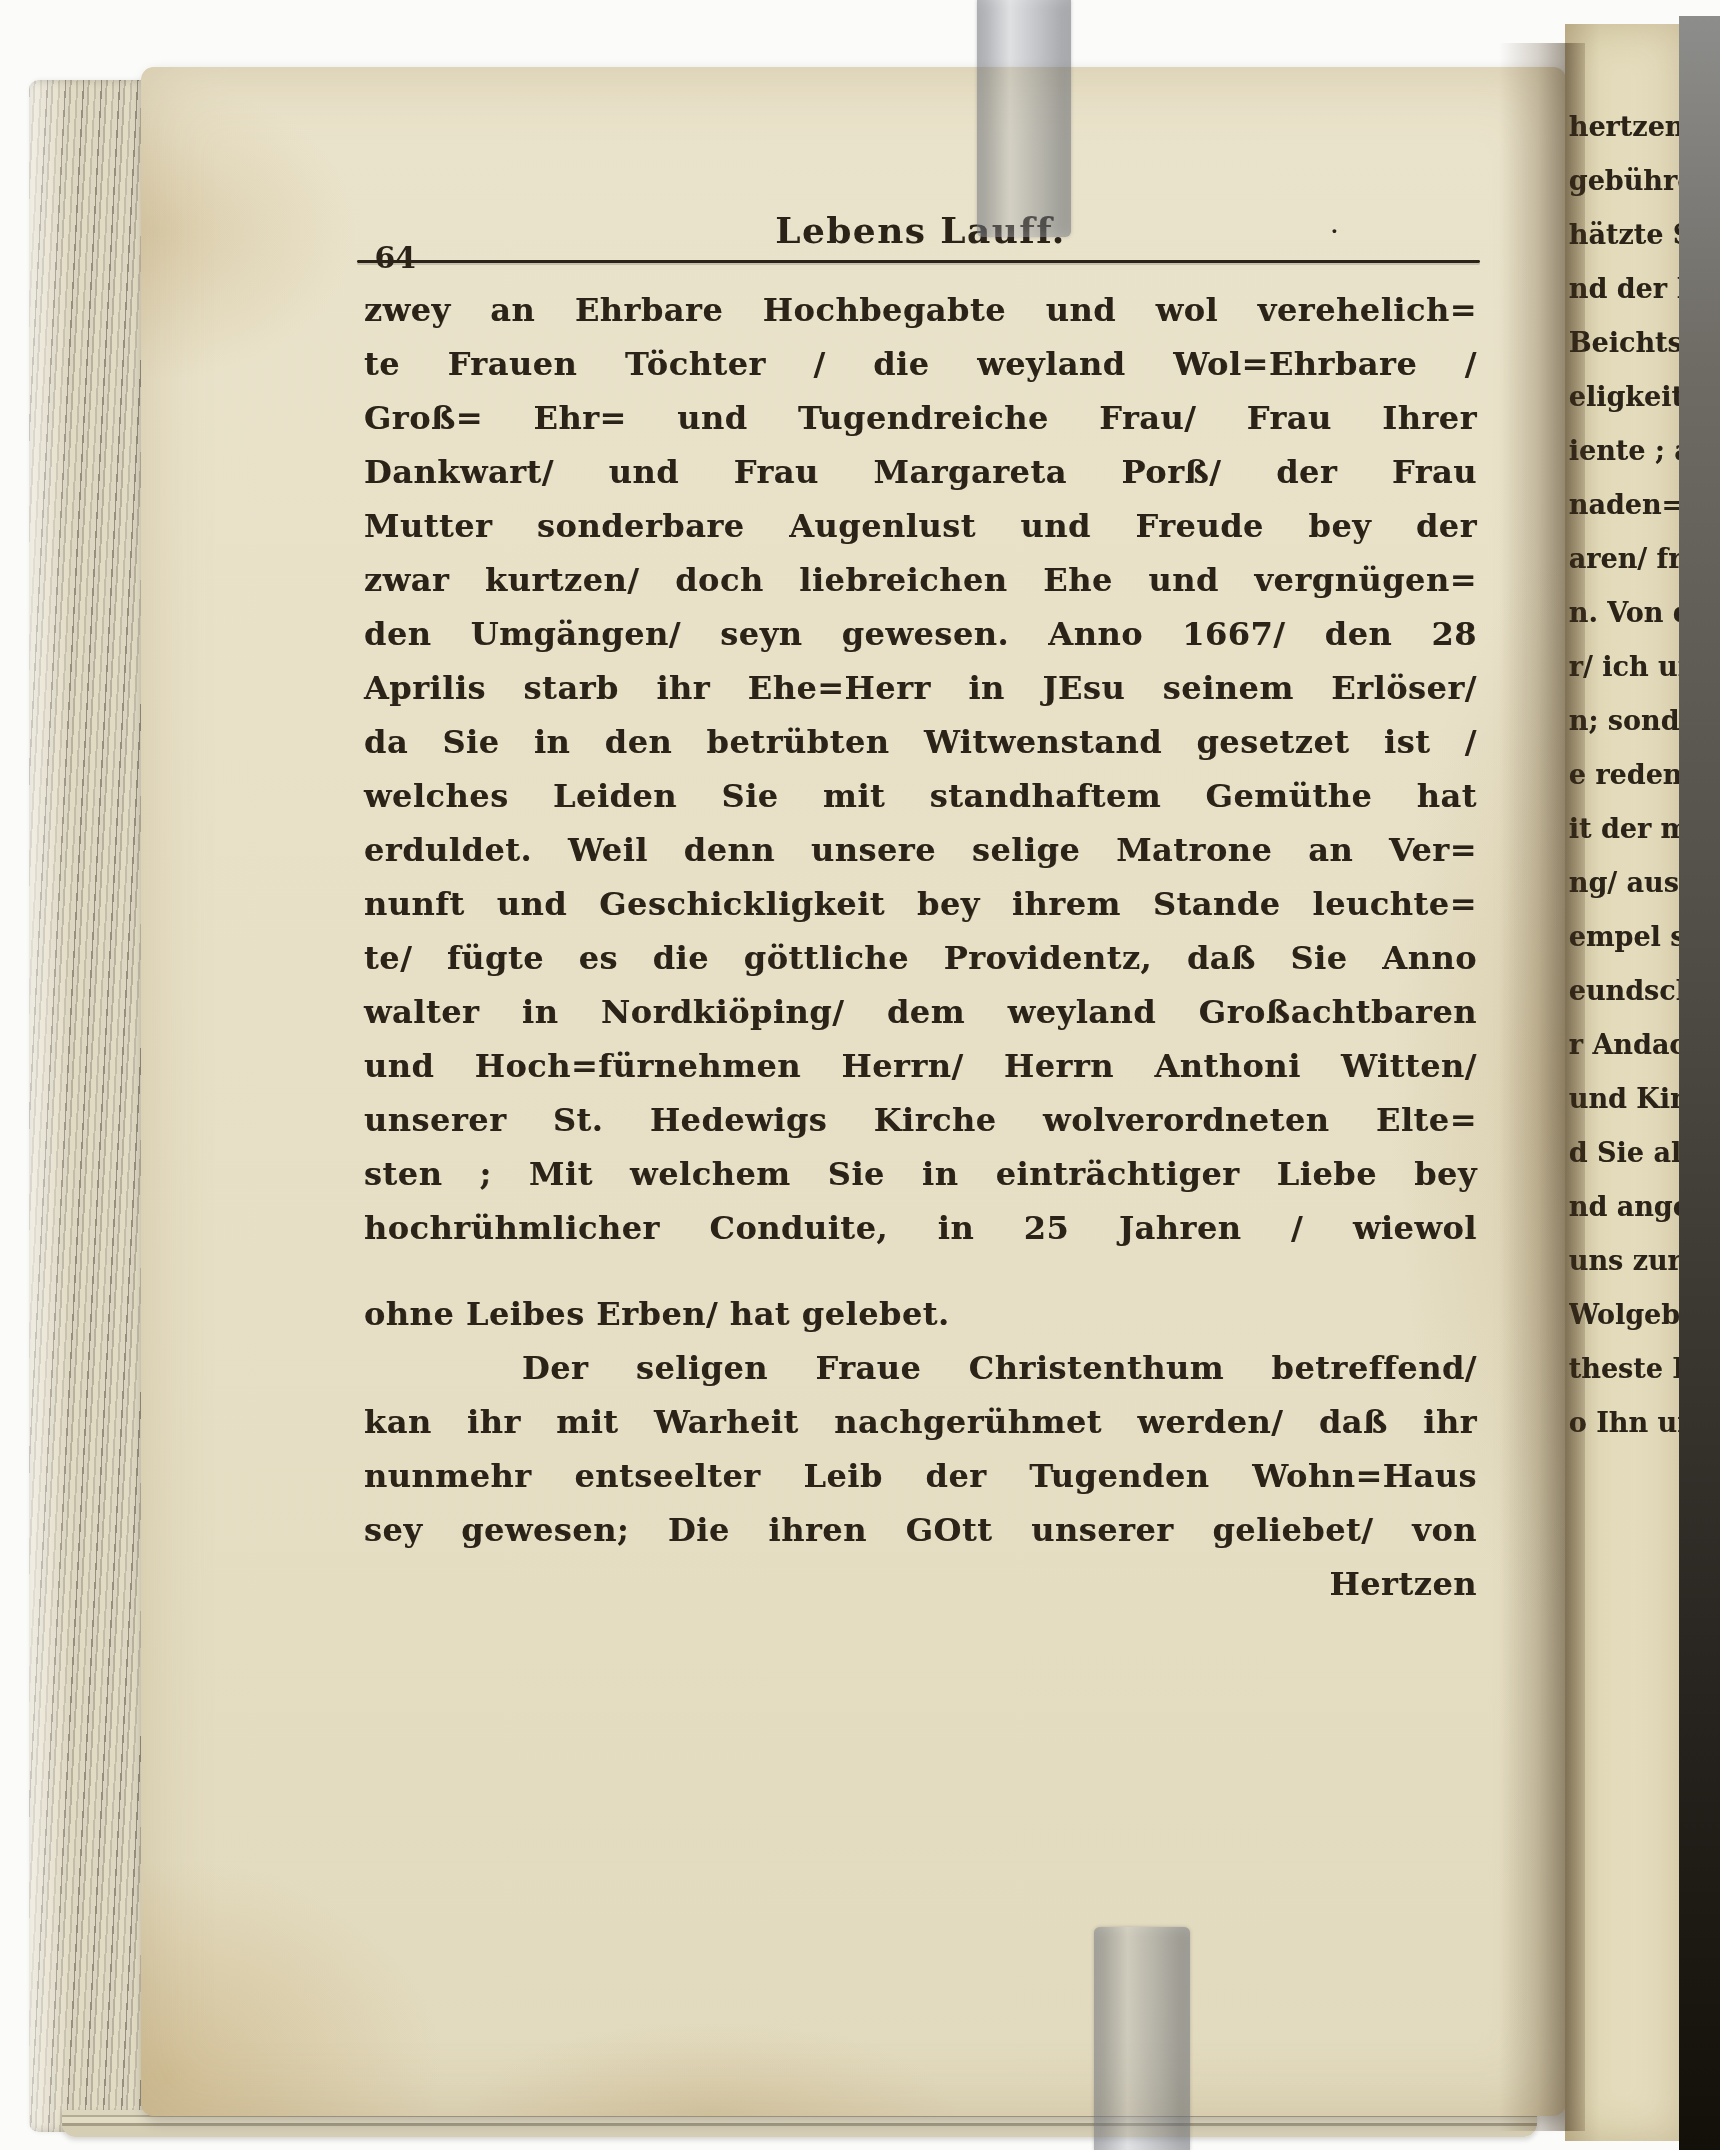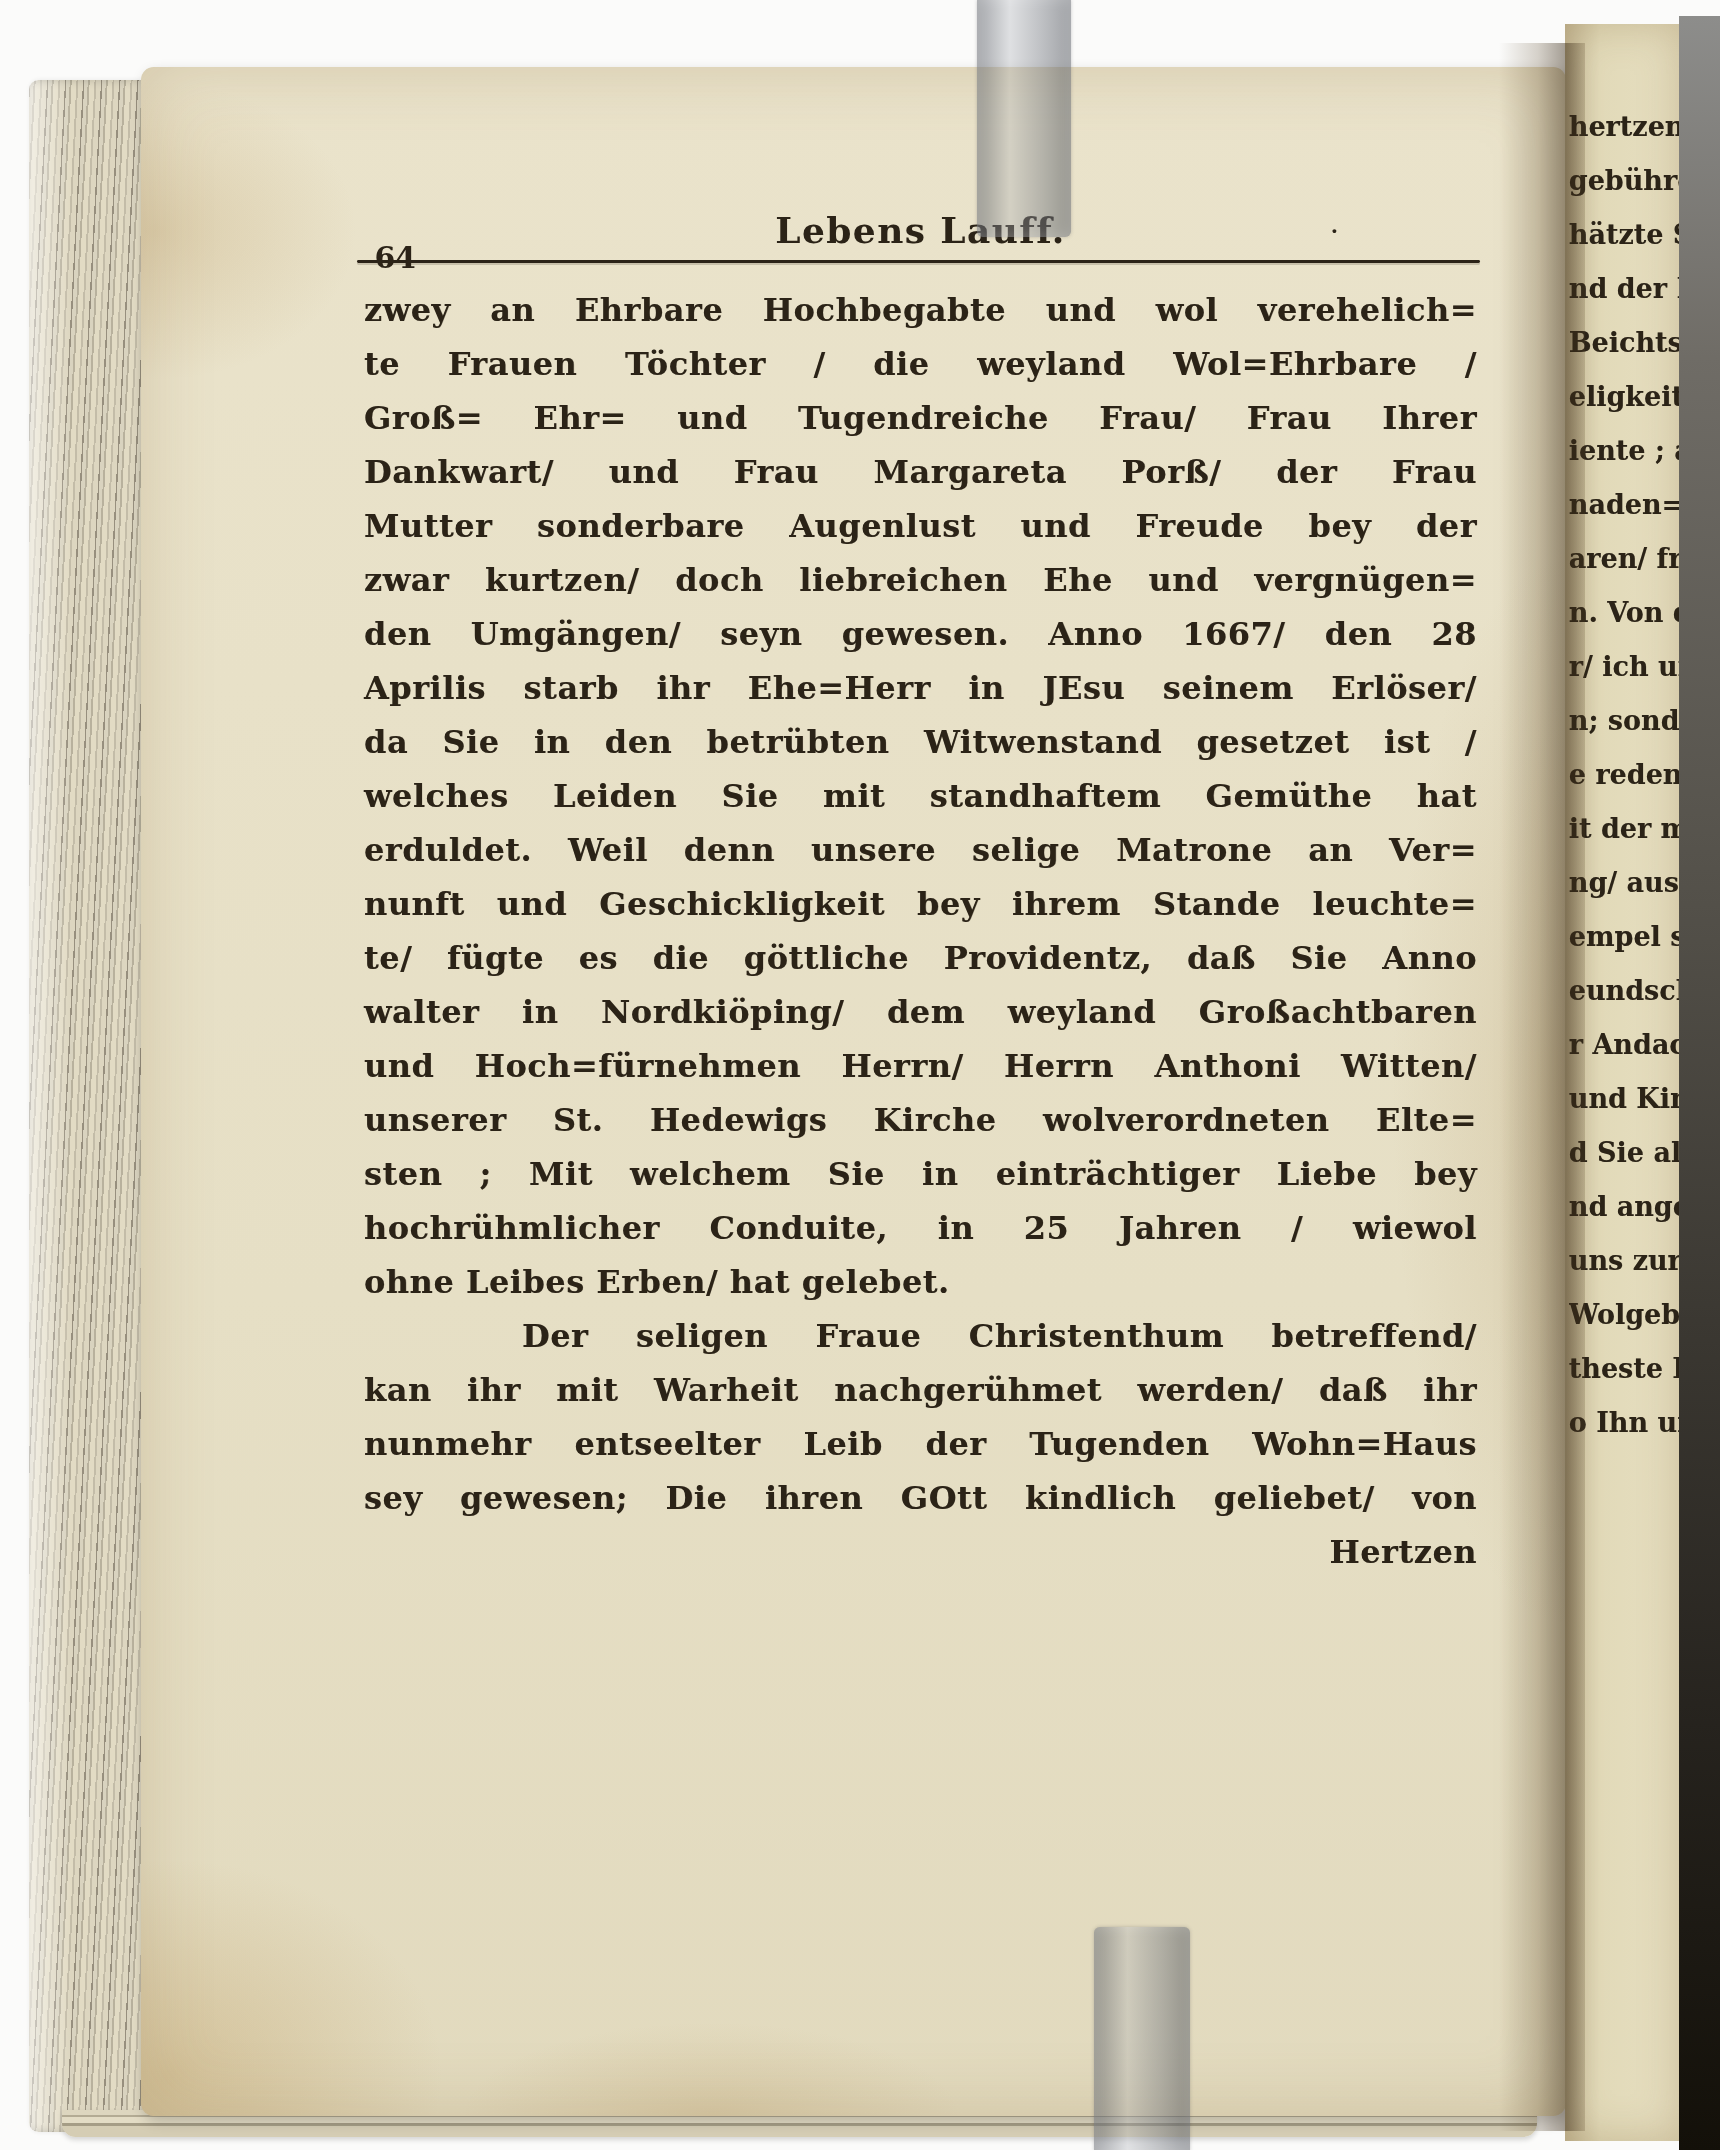--- a/index.html
+++ b/index.html
@@ -211,25 +211,25 @@
         <div class="line">da Sie in den betrübten Witwenstand gesetzet ist /</div>
         <div class="line">welches Leiden Sie mit standhaftem Gemüthe hat</div>
         <div class="line">erduldet. Weil denn unsere selige Matrone an Ver=</div>
         <div class="line">nunft und Geschickligkeit bey ihrem Stande leuchte=</div>
         <div class="line">te/ fügte es die göttliche Providentz, daß Sie Anno</div>
         <div class="line">walter in Nordkiöping/ dem weyland Großachtbaren</div>
         <div class="line">und Hoch=fürnehmen Herrn/ Herrn Anthoni Witten/</div>
         <div class="line">unserer St. Hedewigs Kirche wolverordneten Elte=</div>
         <div class="line">sten ; Mit welchem Sie in einträchtiger Liebe bey</div>
         <div class="line">hochrühmlicher Conduite, in 25 Jahren / wiewol</div>
-        <div class="line" style="text-align: center; text-align-last: left;">ohne Leibes Erben/ hat gelebet.</div>
+        <div class="line" style="text-align: center; text-align-last: left; margin-top: 32px;">ohne Leibes Erben/ hat gelebet.</div>
         <div class="line" style="padding-left: 158px;">Der seligen Fraue Christenthum betreffend/</div>
         <div class="line">kan ihr mit Warheit nachgerühmet werden/ daß ihr</div>
         <div class="line">nunmehr entseelter Leib der Tugenden Wohn=Haus</div>
-        <div class="line">sey gewesen; Die ihren GOtt kindlich geliebet/ von</div>
+        <div class="line">sey gewesen; Die ihren GOtt unserer geliebet/ von</div>
         <div class="line" style="text-align: left; text-align-last: right;">Hertzen</div>
       </div>
   </div>
 
   <div class="gutter-shadow"></div>
 
   <div class="right-page">
     <div class="right-frag">
         <div class="frag-line">hertzen gefü</div>
         <div class="frag-line">gebührende G</div>

